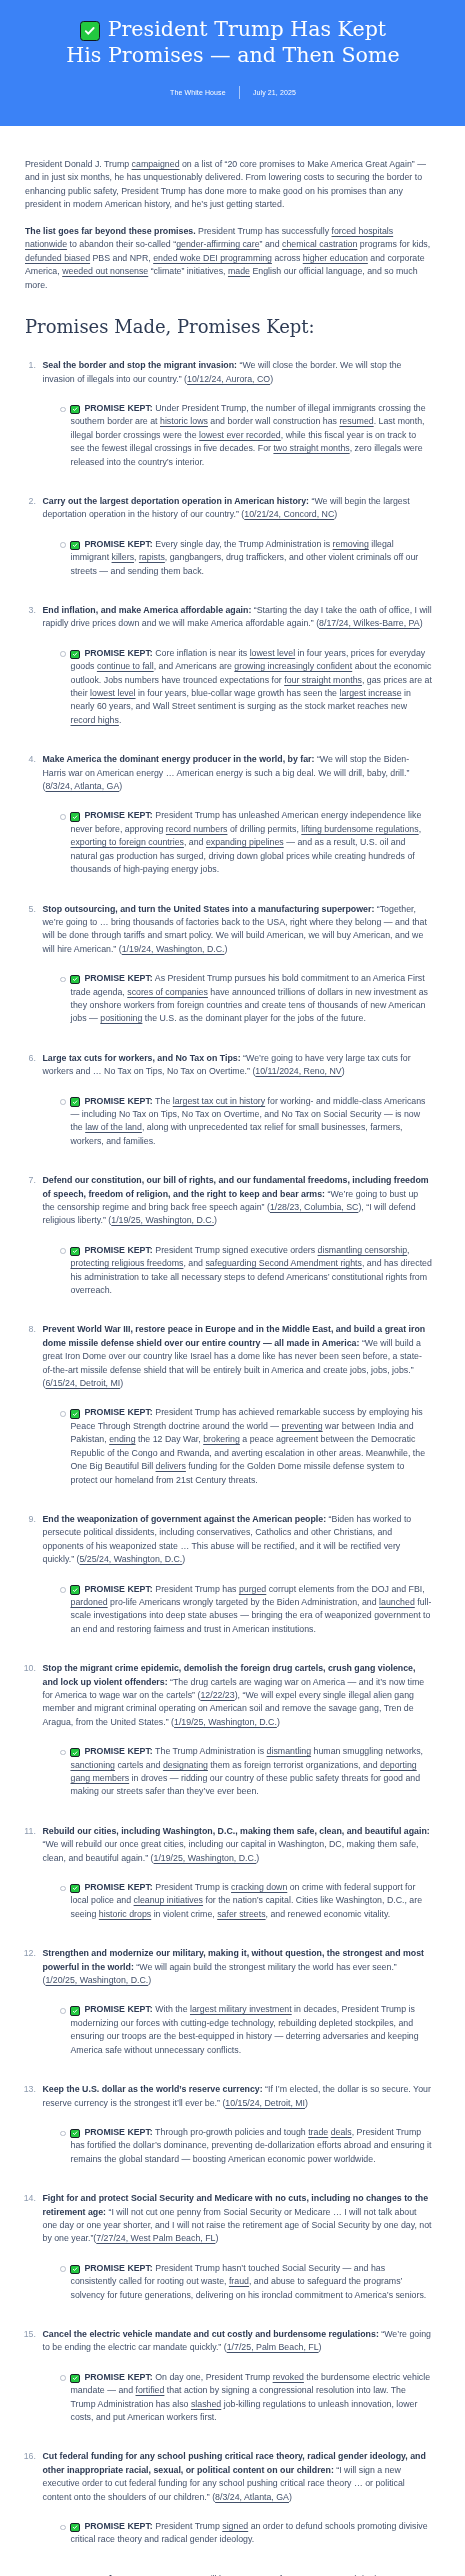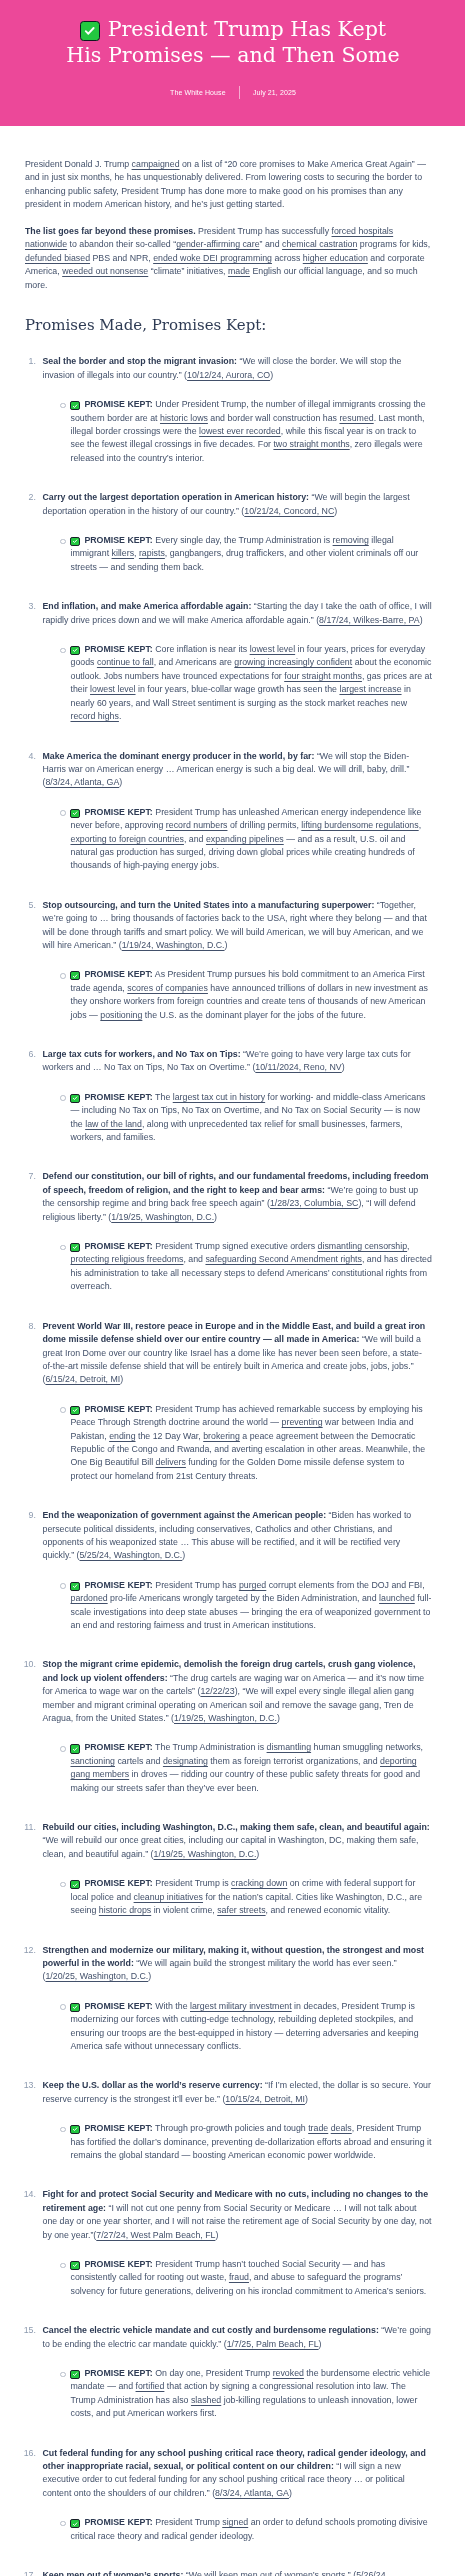--- a/index.html
+++ b/index.html
@@ -6,21 +6,21 @@
   html,body { margin:0; padding:0; background:#ffffff; }
   body {
     width:466px;
     font-family:"Liberation Sans", sans-serif;
     color:#42506a;
     -webkit-font-smoothing:antialiased;
   }
 
   
   .hero {
-    background:#ec4899;
+    background:#3b82f6;
     min-height:126px;
     padding:15.5px 20.6px 20.6px;
     display:flex; flex-direction:column; align-items:center; justify-content:flex-start;
   }
   .hero h1 {
     margin:0 auto;
     max-width:340px;
     text-align:center;
     font-family:"DejaVu Serif", serif;
     font-weight:400;
@@ -57,21 +57,21 @@
     color:inherit;
     text-decoration:underline;
     text-decoration-thickness:0.5px;
     text-underline-offset:1.5px;
     cursor:pointer;
   }
 
   .section-heading {
     font-family:"DejaVu Serif", serif;
     font-weight:400;
-    font-size:15px;
+    font-size:18px;
     line-height:1.25;
     color:#2e3b54;
     margin:24px 0 20.6px;
   }
 
   
   ol.promises {
     margin:0; padding:0 0 0 13.4px;
     list-style:decimal;
   }

